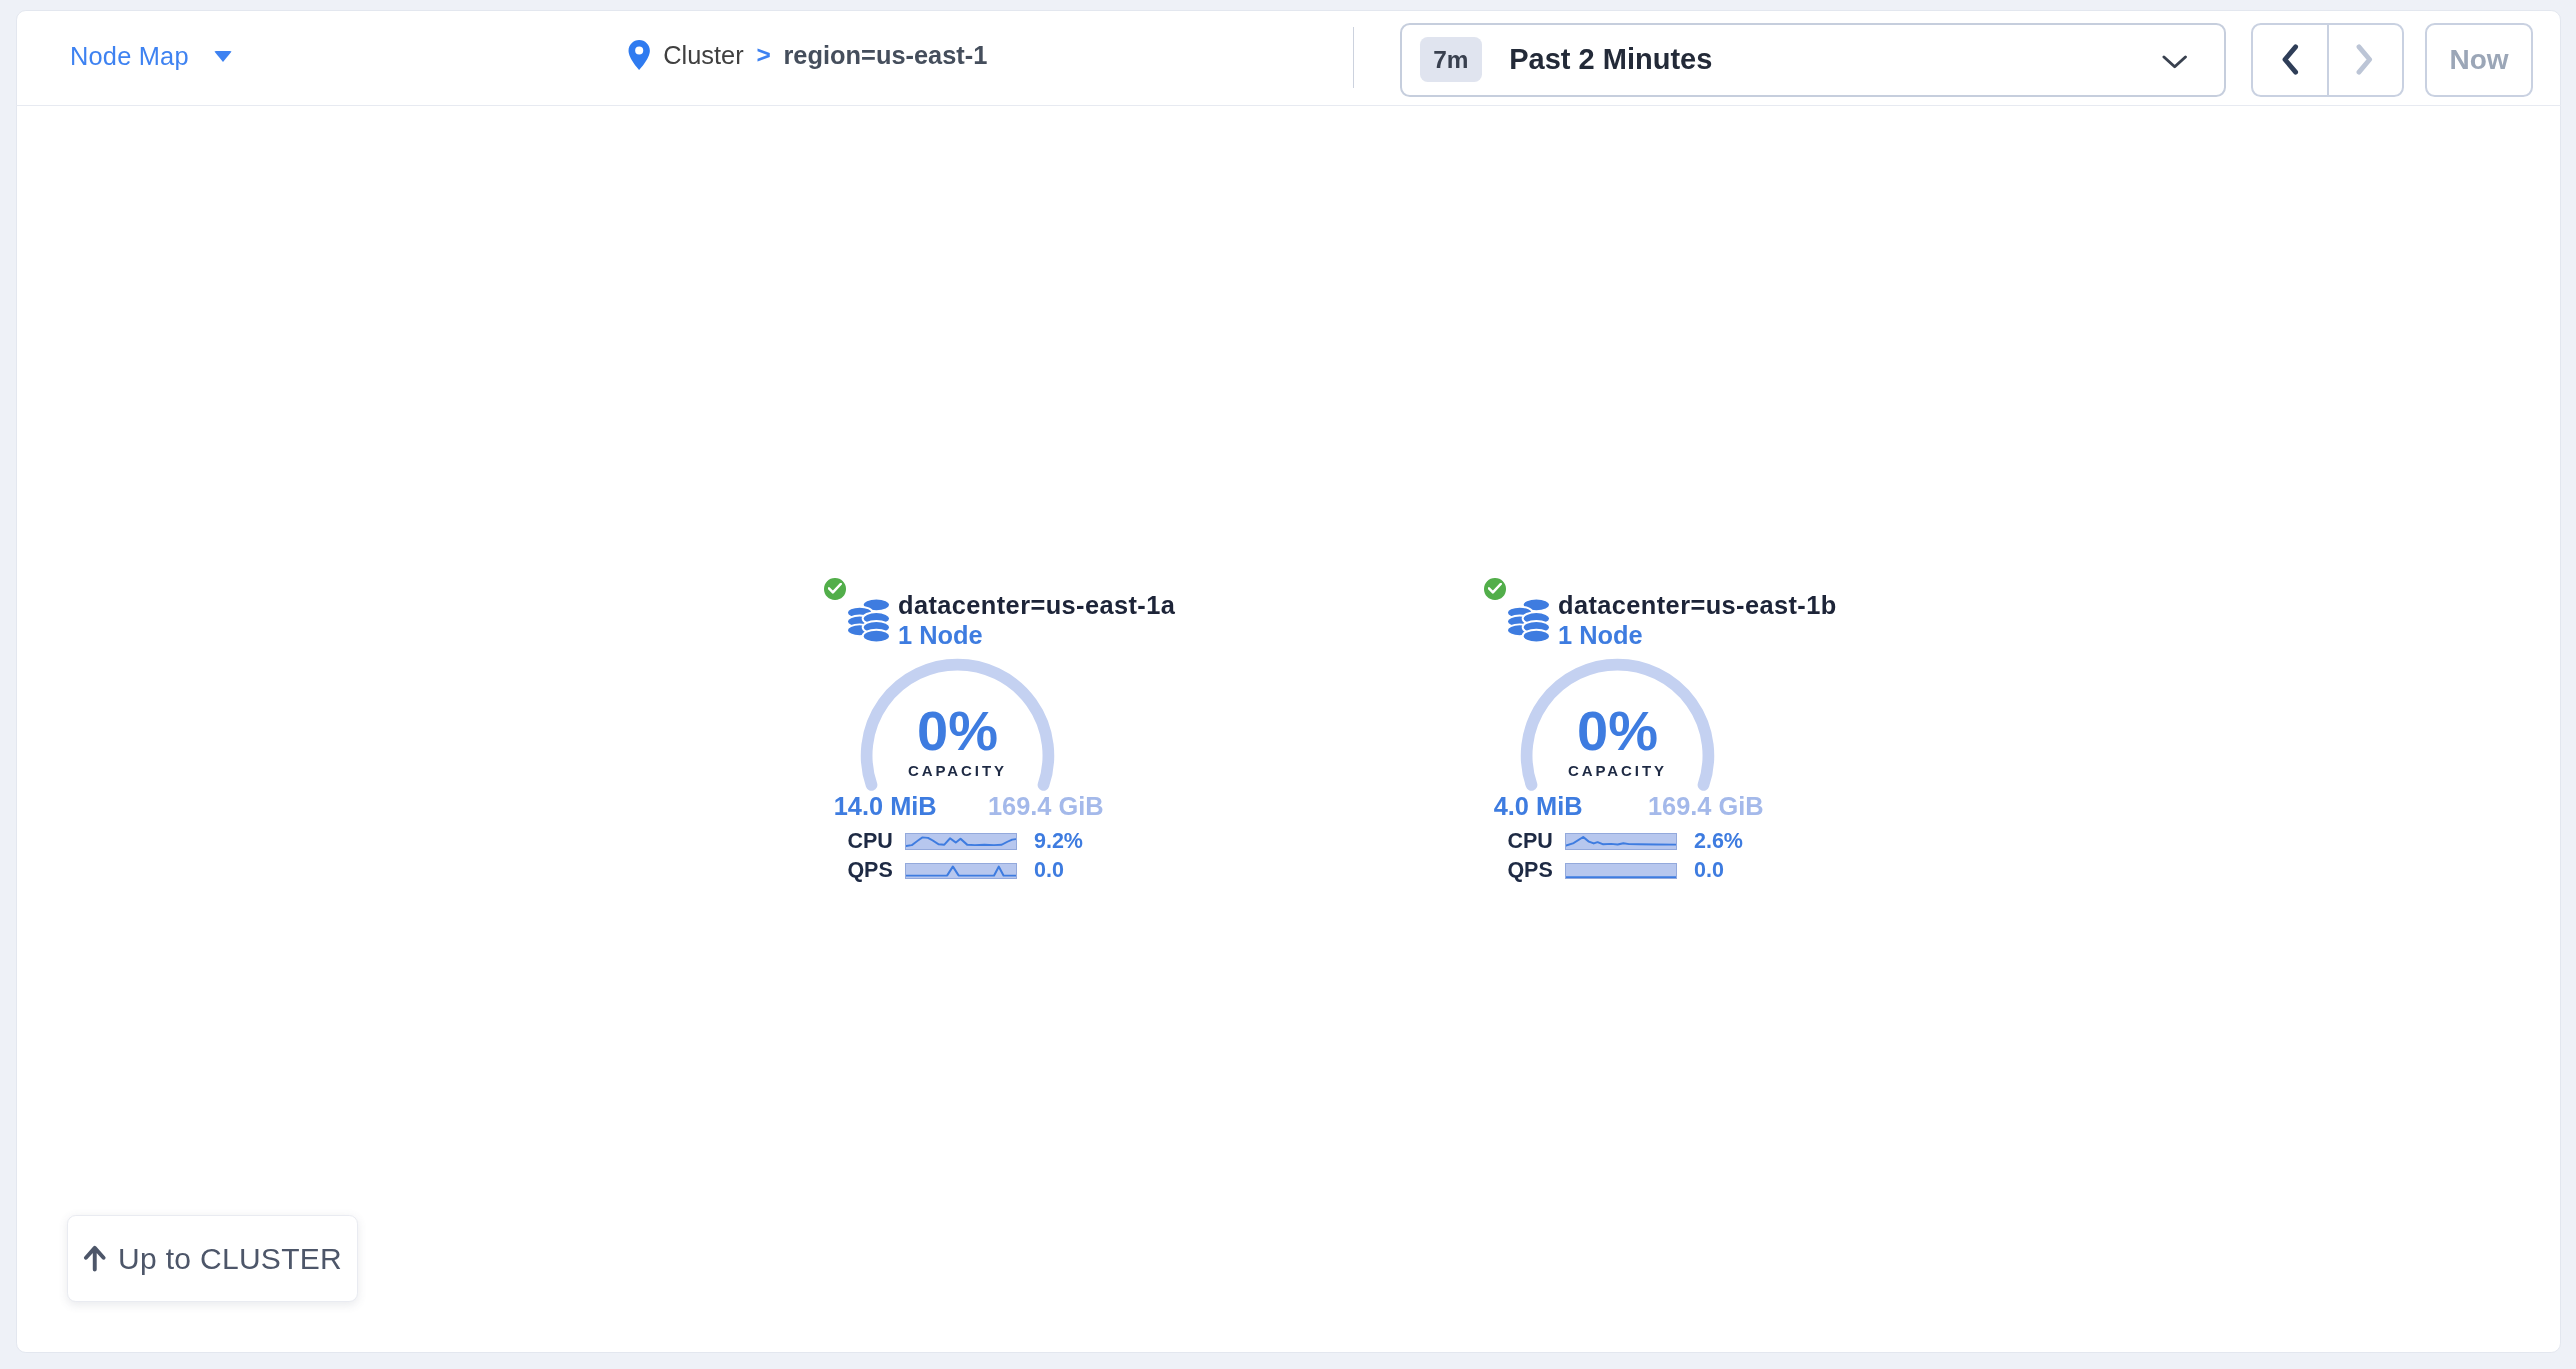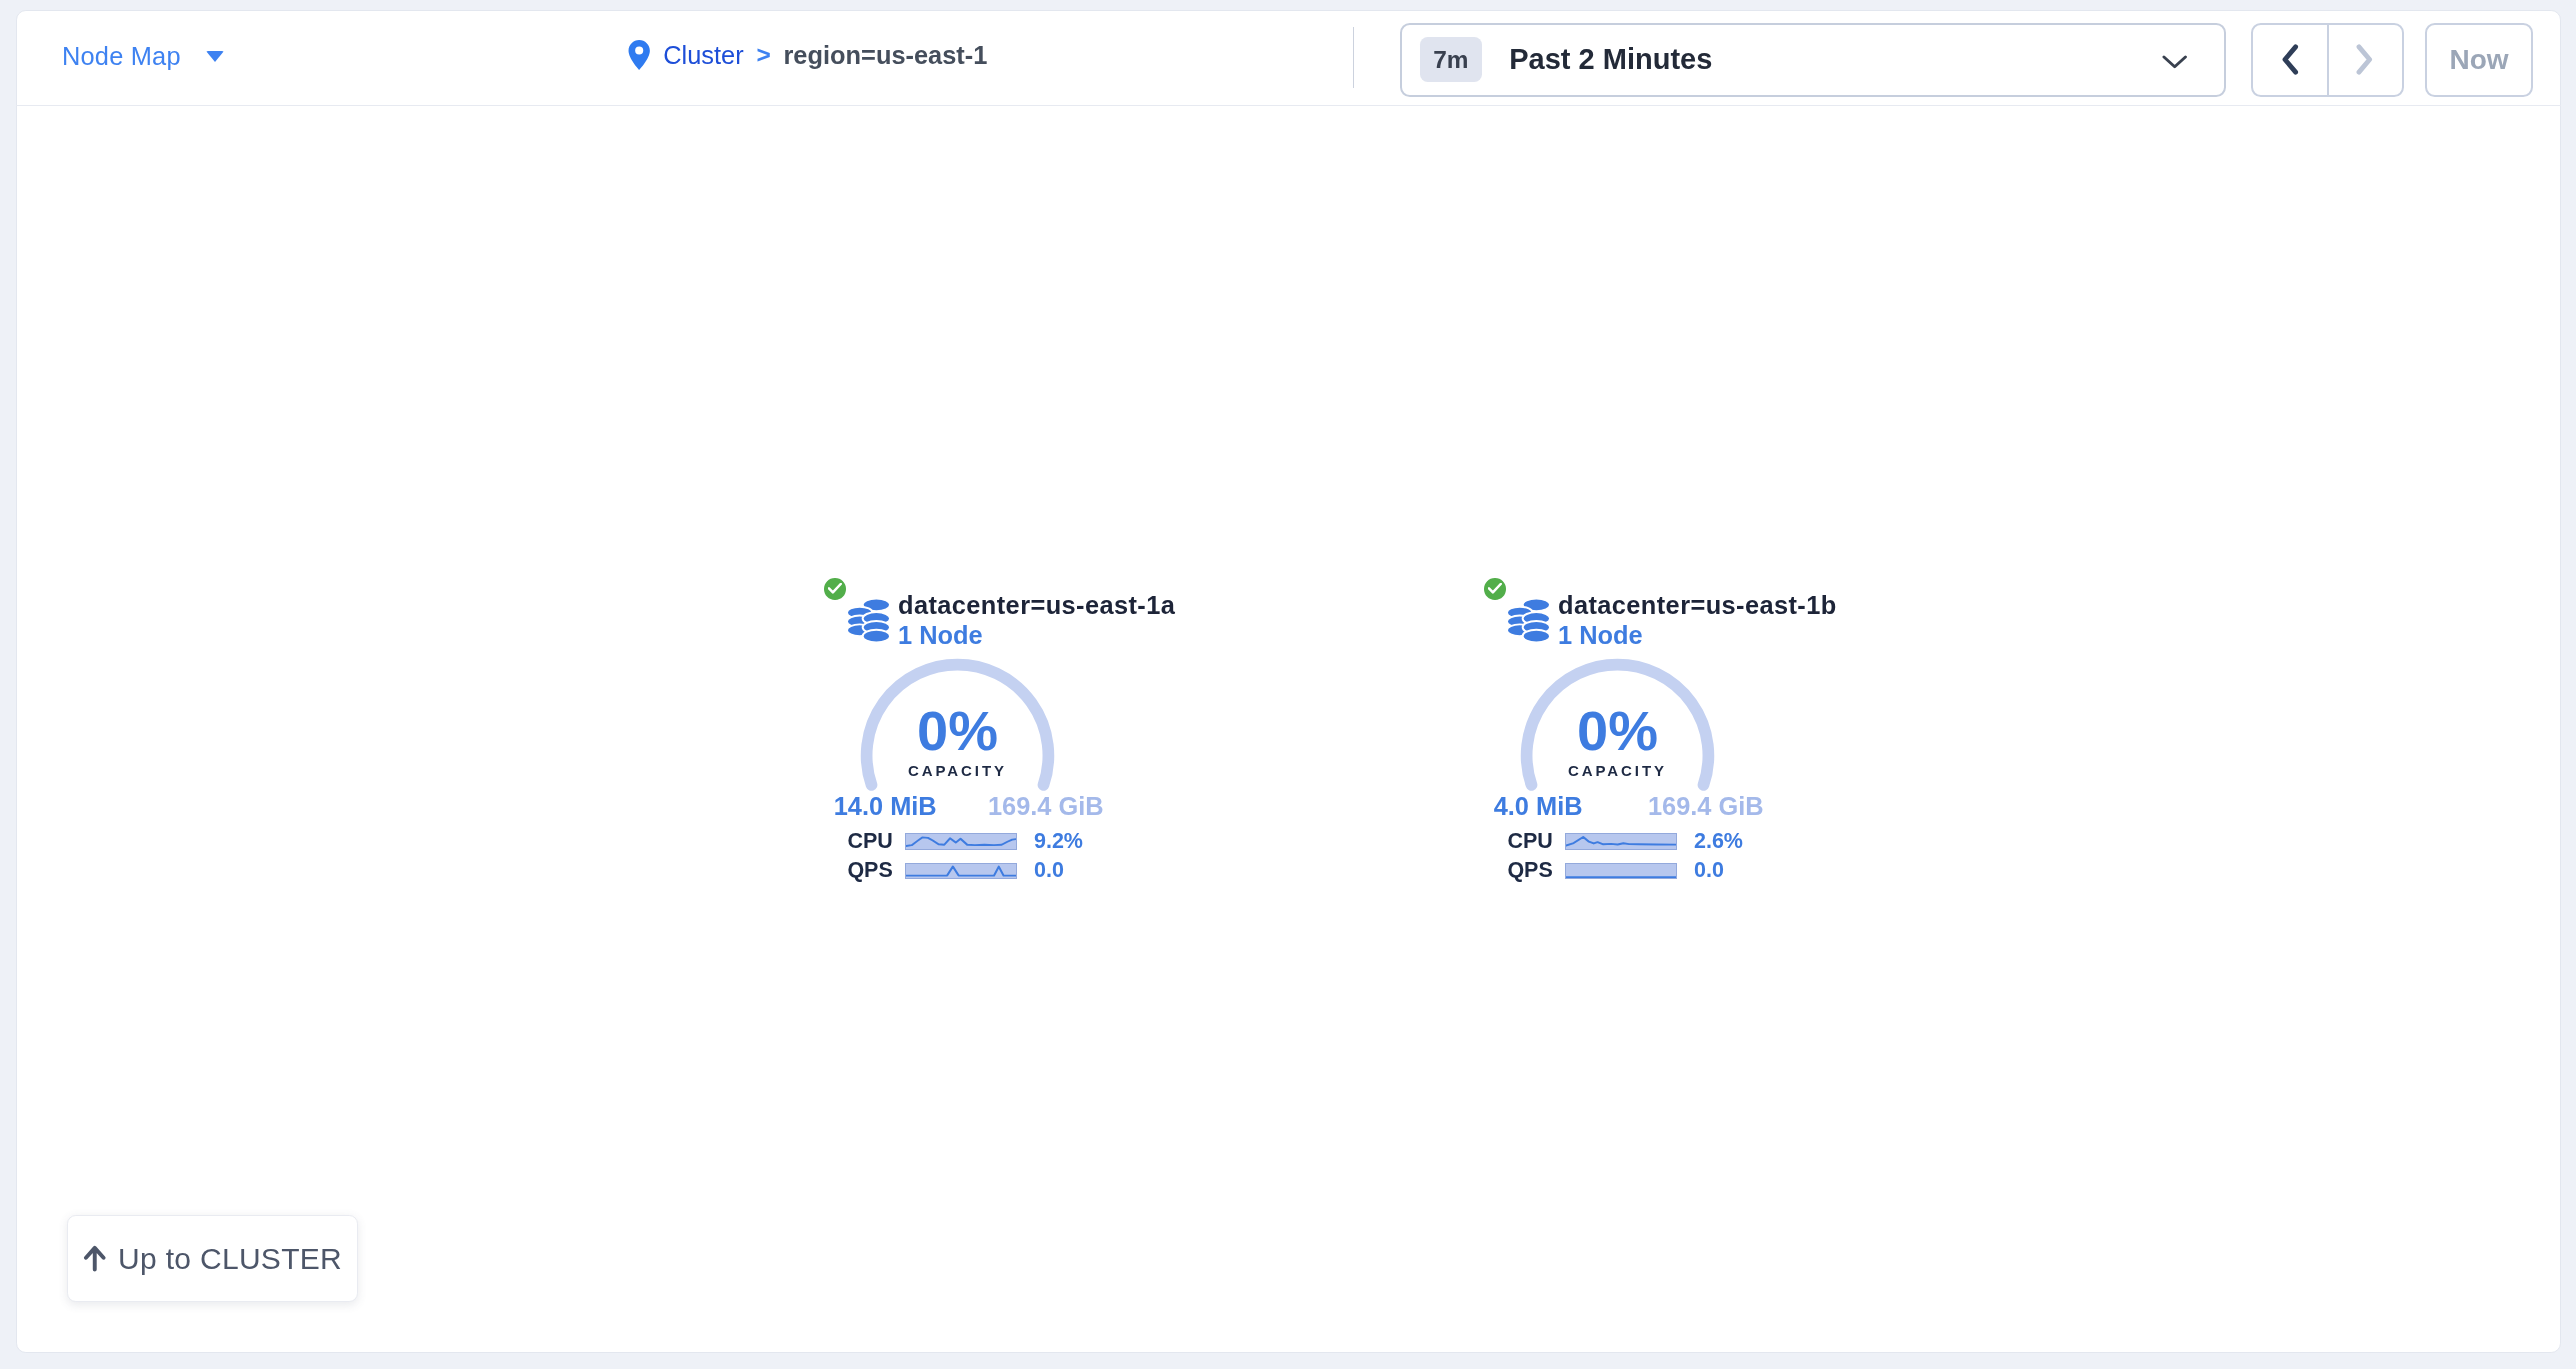--- a/index.html
+++ b/index.html
@@ -4,26 +4,26 @@
 <style>
   html,body{margin:0;padding:0;}
   body{font-family:"Liberation Sans", sans-serif; background:#eef1f7;}
   .stage{position:relative;width:2576px;height:1369px;background:#eef1f7;overflow:hidden;}
   .panel{position:absolute;left:15.6px;top:9.8px;width:2545px;height:1343px;background:#ffffff;
          border:1px solid #e3e7ef;border-radius:9.8px;box-sizing:border-box;}
   .header{position:absolute;left:15.6px;top:9.8px;width:2545px;height:96px;border-bottom:1px solid #e7eaf1;box-sizing:border-box;}
 
   
   .view-selector{position:absolute;left:62px;top:42px;display:flex;align-items:center;gap:25.4px;cursor:pointer;}
-  .view-selector .label{font-size:25.4px;color:#3e82f1;font-weight:500;letter-spacing:0.2px;}
+  .view-selector .label{font-size:25.4px;color:#3e82f1;font-weight:500;letter-spacing:0.2px;margin-left:8px;}
   .caret-down{width:0;height:0;border-left:9.8px solid transparent;border-right:9.8px solid transparent;
               border-top:11.7px solid #3e82f1;border-radius:2px;}
   .breadcrumb{position:absolute;left:626px;top:39px;display:flex;align-items:center;gap:10.8px;}
   .breadcrumb .pin{width:26.4px;height:32px;flex:0 0 auto;}
-  .crumb-link{font-size:25.4px;color:#1d4ed8;font-weight:500;cursor:pointer;}
+  .crumb-link{font-size:25.4px;color:#404040;font-weight:500;cursor:pointer;}
   .crumb-sep{font-size:24.4px;color:#3e82f1;font-weight:700;margin:0 2px;}
   .crumb-current{font-size:25.4px;color:#454e5c;font-weight:700;}
 
   .header-divider{position:absolute;left:1353px;top:27px;width:1px;height:61px;background:#ccd2de;}
 
   
   .time-select{position:absolute;left:1400px;top:22.5px;width:826px;height:74px;background:#fff;
                border:2px solid #c6cedd;border-radius:9.8px;box-sizing:border-box;display:flex;align-items:center;cursor:pointer;}
   .time-badge{margin-left:17.6px;background:#e0e4ef;border-radius:7.8px;padding:8.8px 13.7px;
               font-size:24.4px;font-weight:700;color:#39404f;}

